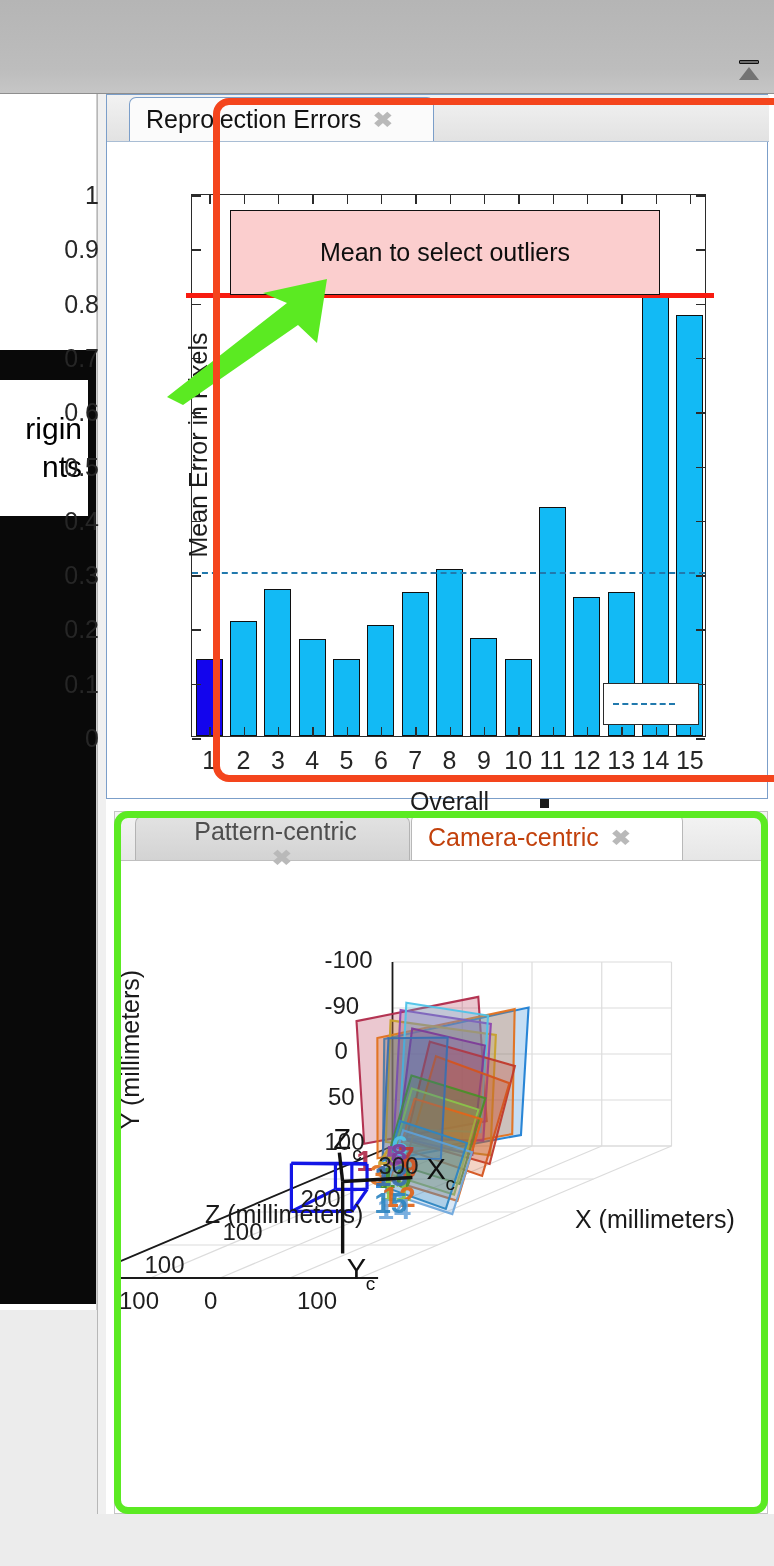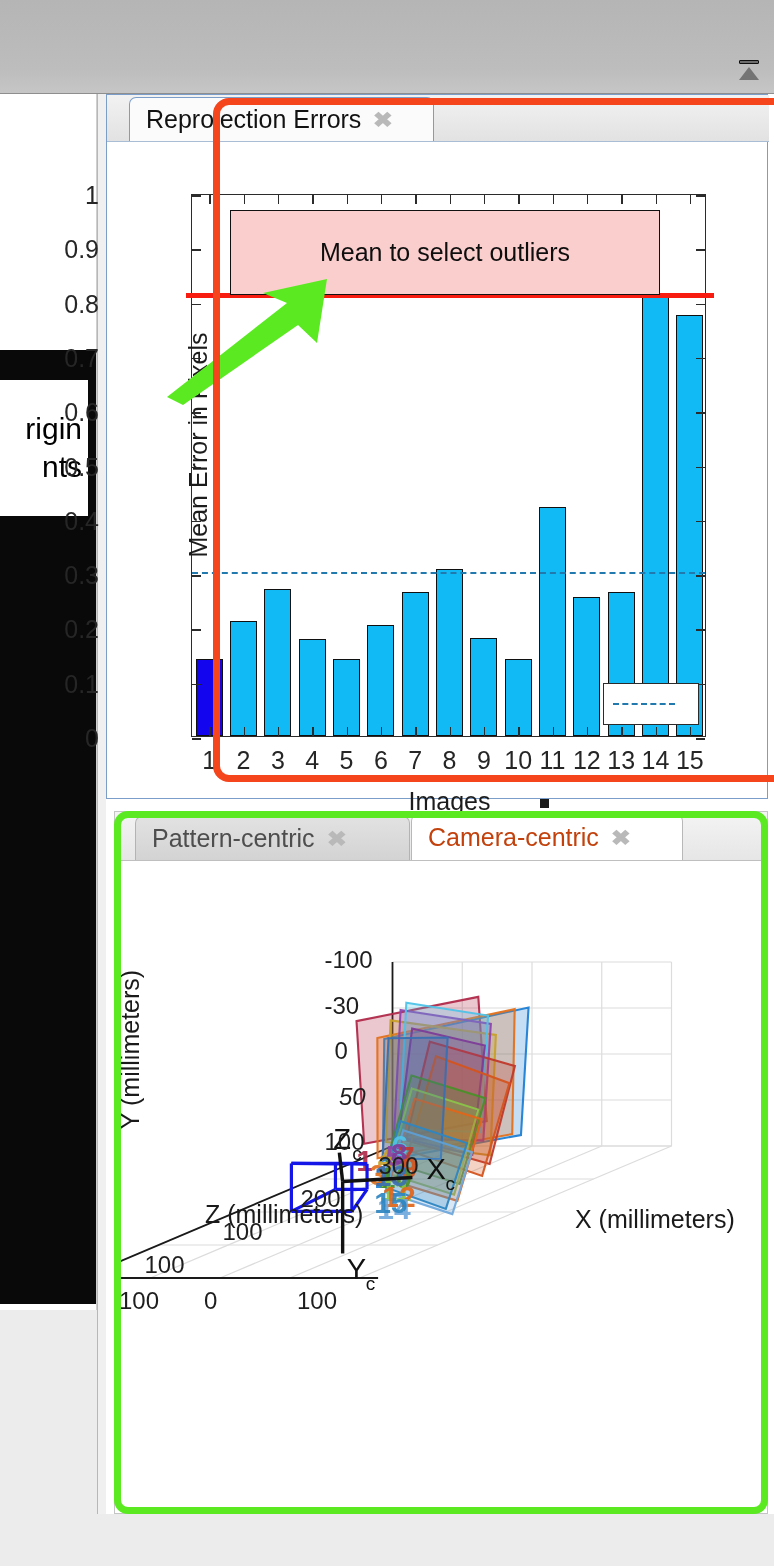--- a/index.html
+++ b/index.html
@@ -153,21 +153,21 @@
     background:#ffffff;border:1px solid #c4c4c4;box-sizing:border-box;
   }
   #tabbar-bot{
     position:absolute;left:0;top:0;width:652px;height:48px;
     background:linear-gradient(to bottom,#f4f4f4,#e6e6e6);
     border-bottom:1px solid #bfbfbf;
   }
   #tab-pattern{
     left:20px;width:275px;top:4px;height:44px;
     background:linear-gradient(to bottom,#e2e2e2,#d3d3d3);
-    border:1px solid #b3b3b3;border-bottom:none;
+    border:1px solid #b3b3b3;border-bottom:none;flex-direction:column;
   }
   #tab-pattern .tab-label{color:#4e4e4e;}
   #tab-camera{
     left:296px;width:272px;top:2px;height:46px;
     background:#ffffff;border:1px solid #b8b8b8;border-bottom:none;
   }
   #tab-camera .tab-label{color:#c2410c;}
 
   #green-highlight{
     position:absolute;left:8px;top:717px;width:654px;height:703px;
@@ -215,21 +215,21 @@
   <div id="fig-top">
     <div id="tabbar-top">
       <div class="tab" id="tab-reproj">
         <span class="tab-label">Reprojection Errors</span>
         <span class="close-x">✖</span>
       </div>
     </div>
 
     <div id="axes-top">
       <div id="ylabel-top">Mean Error in Pixels</div>
-      <div id="xlabel-top">Images</div>
+      <div id="xlabel-top">Overall</div>
       <div id="bars-layer">
           <div class="bar selected" style="left: 3.77667px; width: 26.78px; height: 77.106px;"></div>
           <div class="bar normal" style="left: 38.11px; width: 26.78px; height: 114.573px;"></div>
           <div class="bar normal" style="left: 72.4433px; width: 26.78px; height: 147.153px;"></div>
           <div class="bar normal" style="left: 106.777px; width: 26.78px; height: 96.654px;"></div>
           <div class="bar normal" style="left: 141.11px; width: 26.78px; height: 77.106px;"></div>
           <div class="bar normal" style="left: 175.443px; width: 26.78px; height: 110.772px;"></div>
           <div class="bar normal" style="left: 209.777px; width: 26.78px; height: 144.438px;"></div>
           <div class="bar normal" style="left: 244.11px; width: 26.78px; height: 166.701px;"></div>
           <div class="bar normal" style="left: 278.443px; width: 26.78px; height: 97.74px;"></div>
@@ -424,23 +424,23 @@
           <text x="231.64" y="419.46" fill="#111" font-size="29" font-family="&quot;Liberation Sans&quot;, sans-serif">Y</text>
           <text x="250.64" y="430.46" fill="#111" font-size="19" font-family="&quot;Liberation Sans&quot;, sans-serif">c</text>
           <text x="218.34000000000003" y="288.59999999999997" fill="#111" font-size="29" font-family="&quot;Liberation Sans&quot;, sans-serif">Z</text>
           <text x="237.34000000000003" y="299.59999999999997" fill="#111" font-size="19" font-family="&quot;Liberation Sans&quot;, sans-serif">c</text>
         </svg>
       <div class="ax3-title" id="ylab3" style="left:-64px;top:175px;transform:rotate(-90deg);">Y (millimeters)</div>
       <div class="ax3-title" id="zlab3" style="left:90px;top:340px;">Z (millimeters)</div>
       <div class="ax3-title" id="xlab3" style="left:460px;top:345px;">X (millimeters)</div>
       <div id="ticks3d">
           <div class="ax3-label" style="left: 209.5px; top: 86px;">-100</div>
-          <div class="ax3-label" style="left: 209.5px; top: 131.6px;">-30</div>
+          <div class="ax3-label" style="left: 209.5px; top: 131.6px;">-90</div>
           <div class="ax3-label" style="left: 219.5px; top: 177.2px;">0</div>
-          <div class="ax3-label" style="left: 224px; top: 222.8px; font-style: italic;">50</div>
+          <div class="ax3-label" style="left: 213px; top: 222.8px;">50</div>
           <div class="ax3-label" style="left: 209.5px; top: 268.4px;">100</div>
           <div class="ax3-label" style="left: 263.5px; top: 291.6px;">300</div>
           <div class="ax3-label" style="left: 185.5px; top: 324.6px;">200</div>
           <div class="ax3-label" style="left: 107.5px; top: 357.6px;">100</div>
           <div class="ax3-label" style="left: 29.5px; top: 390.6px;">100</div>
           <div class="ax3-label" style="left: -4px; top: 427.2px;">-100</div>
           <div class="ax3-label" style="left: 89px; top: 427.2px;">0</div>
           <div class="ax3-label" style="left: 182px; top: 427.2px;">100</div>
         </div>
     </div>

